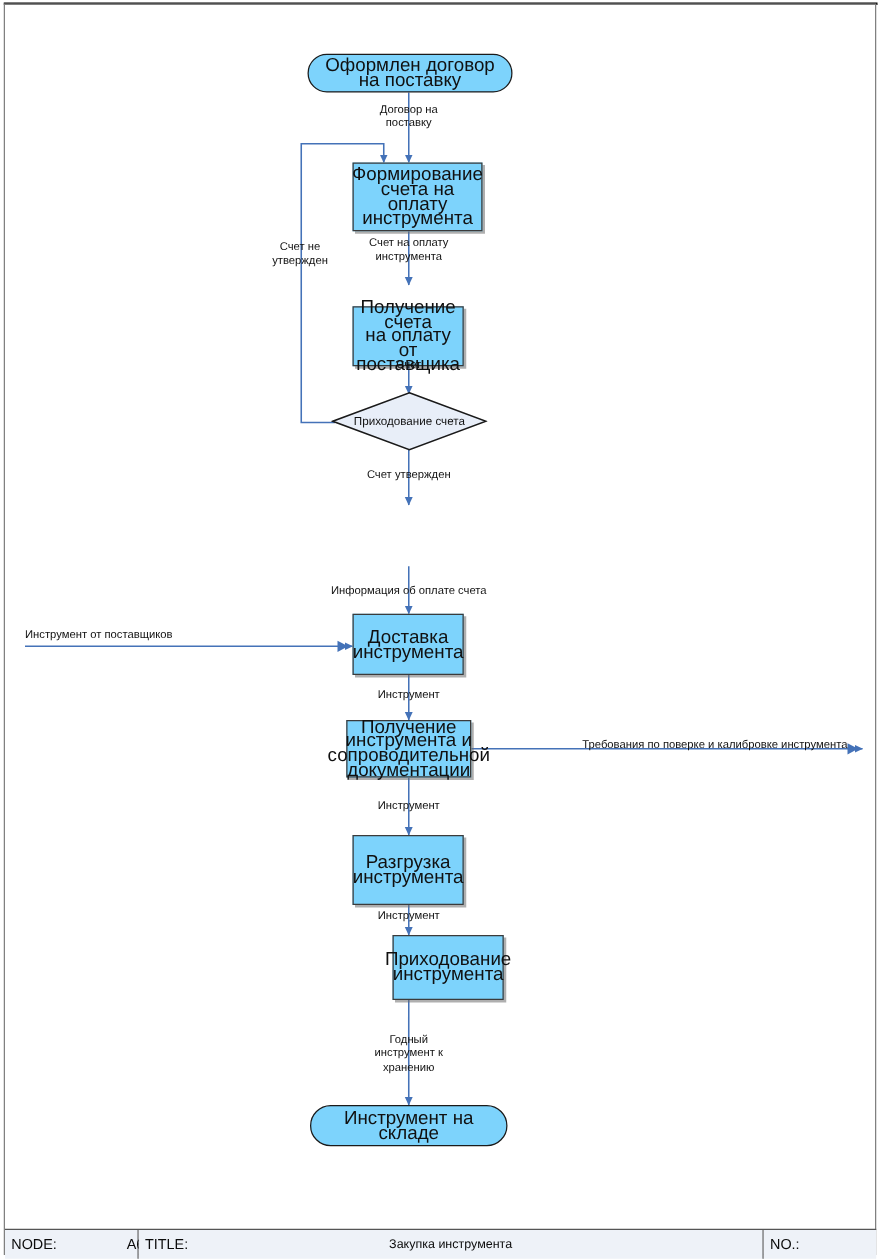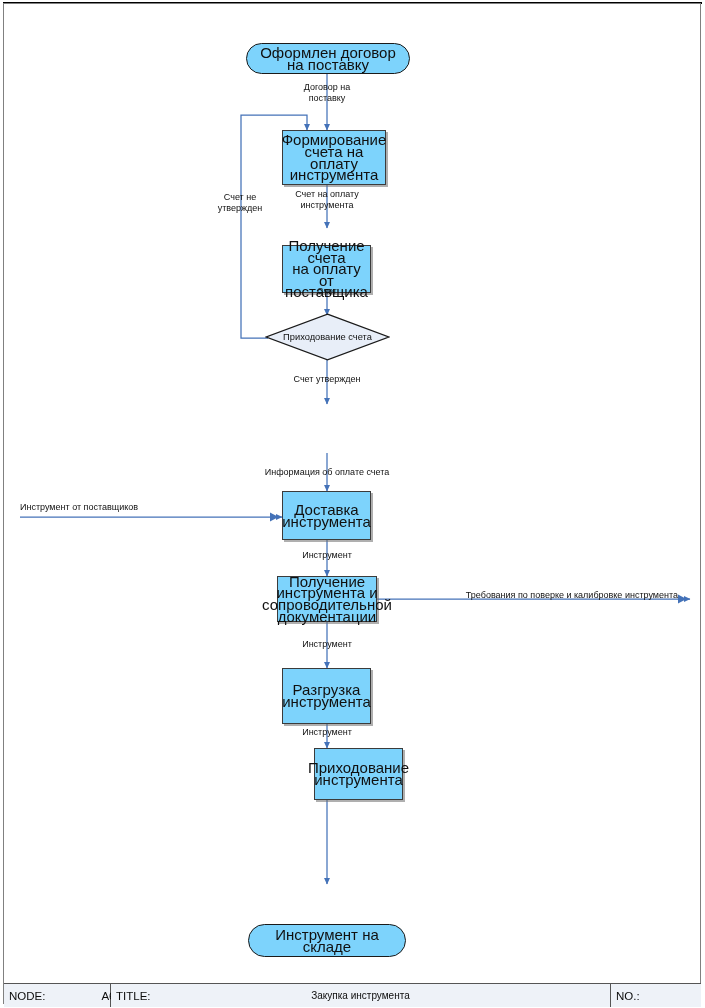--- a/index.html
+++ b/index.html
@@ -229,21 +229,21 @@
     <div class="node" style="left:282px; top:668px; width:89px; height:56px;">
       <span class="node-label">Разгрузка
 инструмента</span>
     </div>
 
     <div class="node" style="left:282px; top:748px; width:89px; height:52px;margin-left:32px;">
       <span class="node-label">Приходование
 инструмента</span>
     </div>
 
-    <div class="node terminal" style="left:248px; top:884px; width:158px; height:33px;margin-top:40px;">
+    <div class="node terminal" style="left:248px; top:884px; width:158px; height:33px;">
       <span class="node-label">Инструмент на складе</span>
     </div>
 
     <div class="edge-label" style="left:277px; top:82px; width:100px;">Договор на
 поставку</div>
 
     <div class="edge-label" style="left:272px; top:189px; width:110px;">Счет на оплату
 инструмента</div>
 
     <div class="edge-label" style="left:297px; top:286px; width:60px;">Счет</div>
@@ -258,20 +258,23 @@
     <div class="edge-label left-align" style="left:20px; top:502px; width:150px; text-align:left;">Инструмент от поставщиков</div>
 
     <div class="edge-label" style="left:282px; top:550px; width:90px;">Инструмент</div>
 
     <div class="edge-label" style="left:428px; top:590px; width:250px; text-align:right;">Требования по поверке и калибровке инструмента</div>
 
     <div class="edge-label" style="left:282px; top:639px; width:90px;">Инструмент</div>
 
     <div class="edge-label" style="left:282px; top:727px; width:90px;">Инструмент</div>
 
+    <div class="edge-label" style="left:272px; top:826px; width:110px;">Годный
+инструмент к
+хранению</div>
 
   </div>
 
   <div id="footer">
     <div class="fcell" id="fcell-node">
       <span>NODE:</span>
       <span style="width:6px"></span>
       <span>A6.4</span>
     </div>
     <div class="fcell" id="fcell-title">

